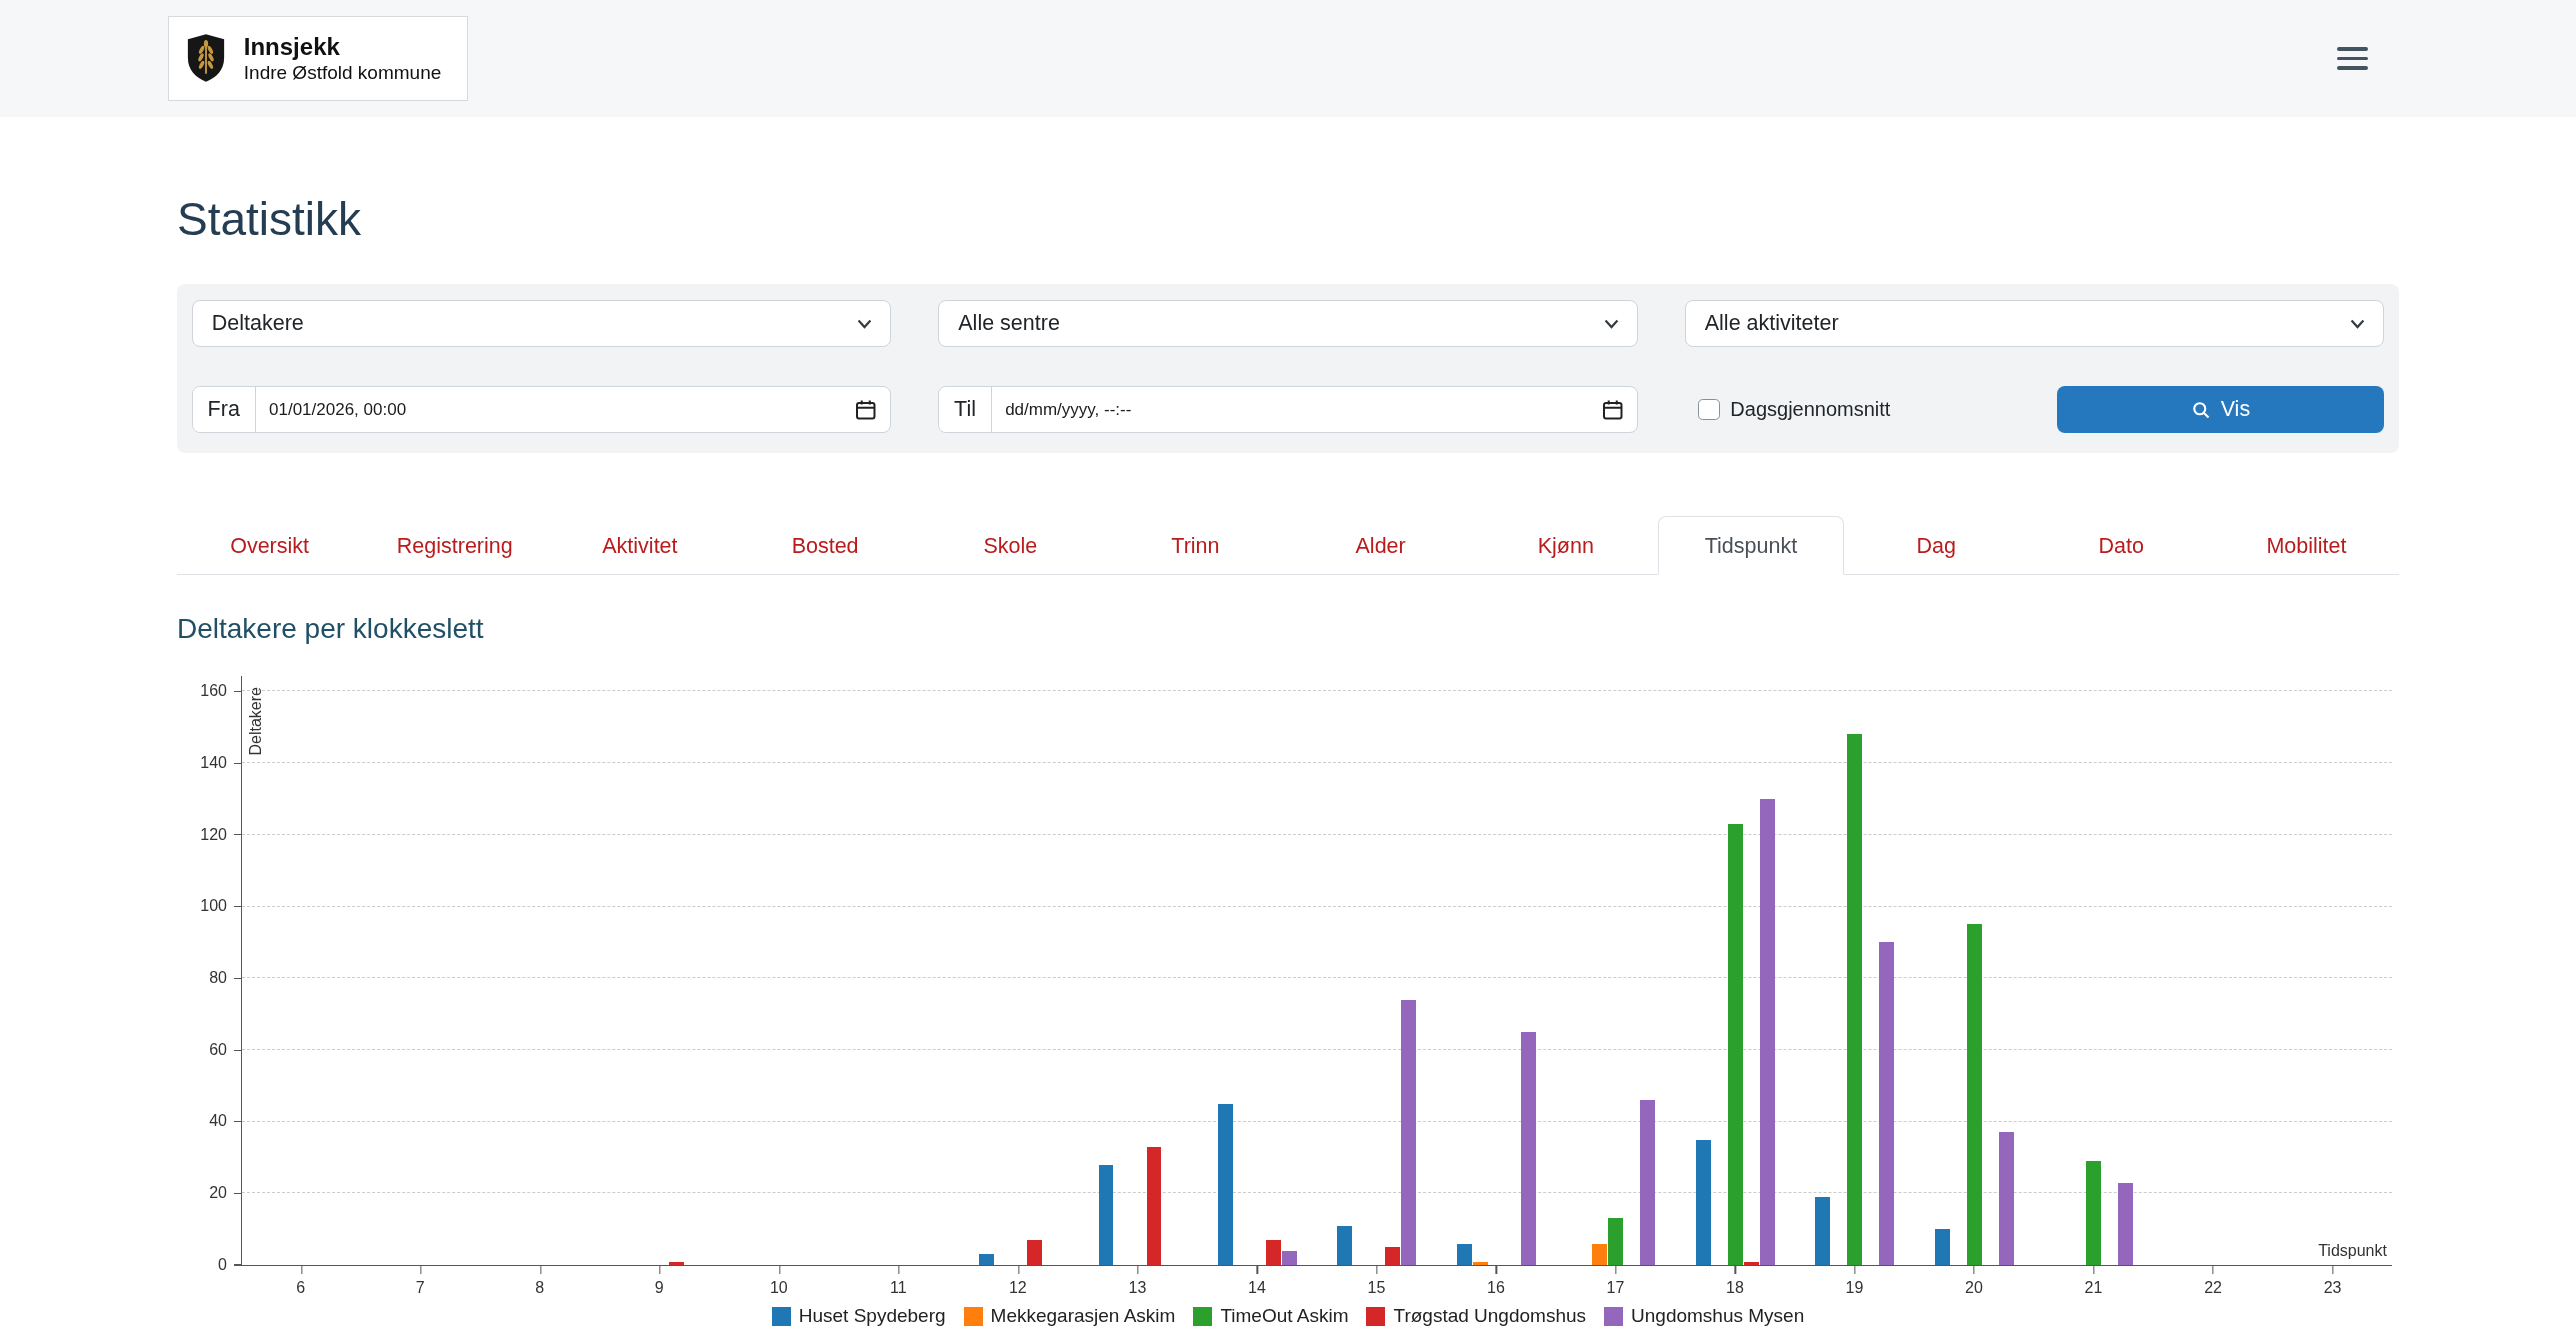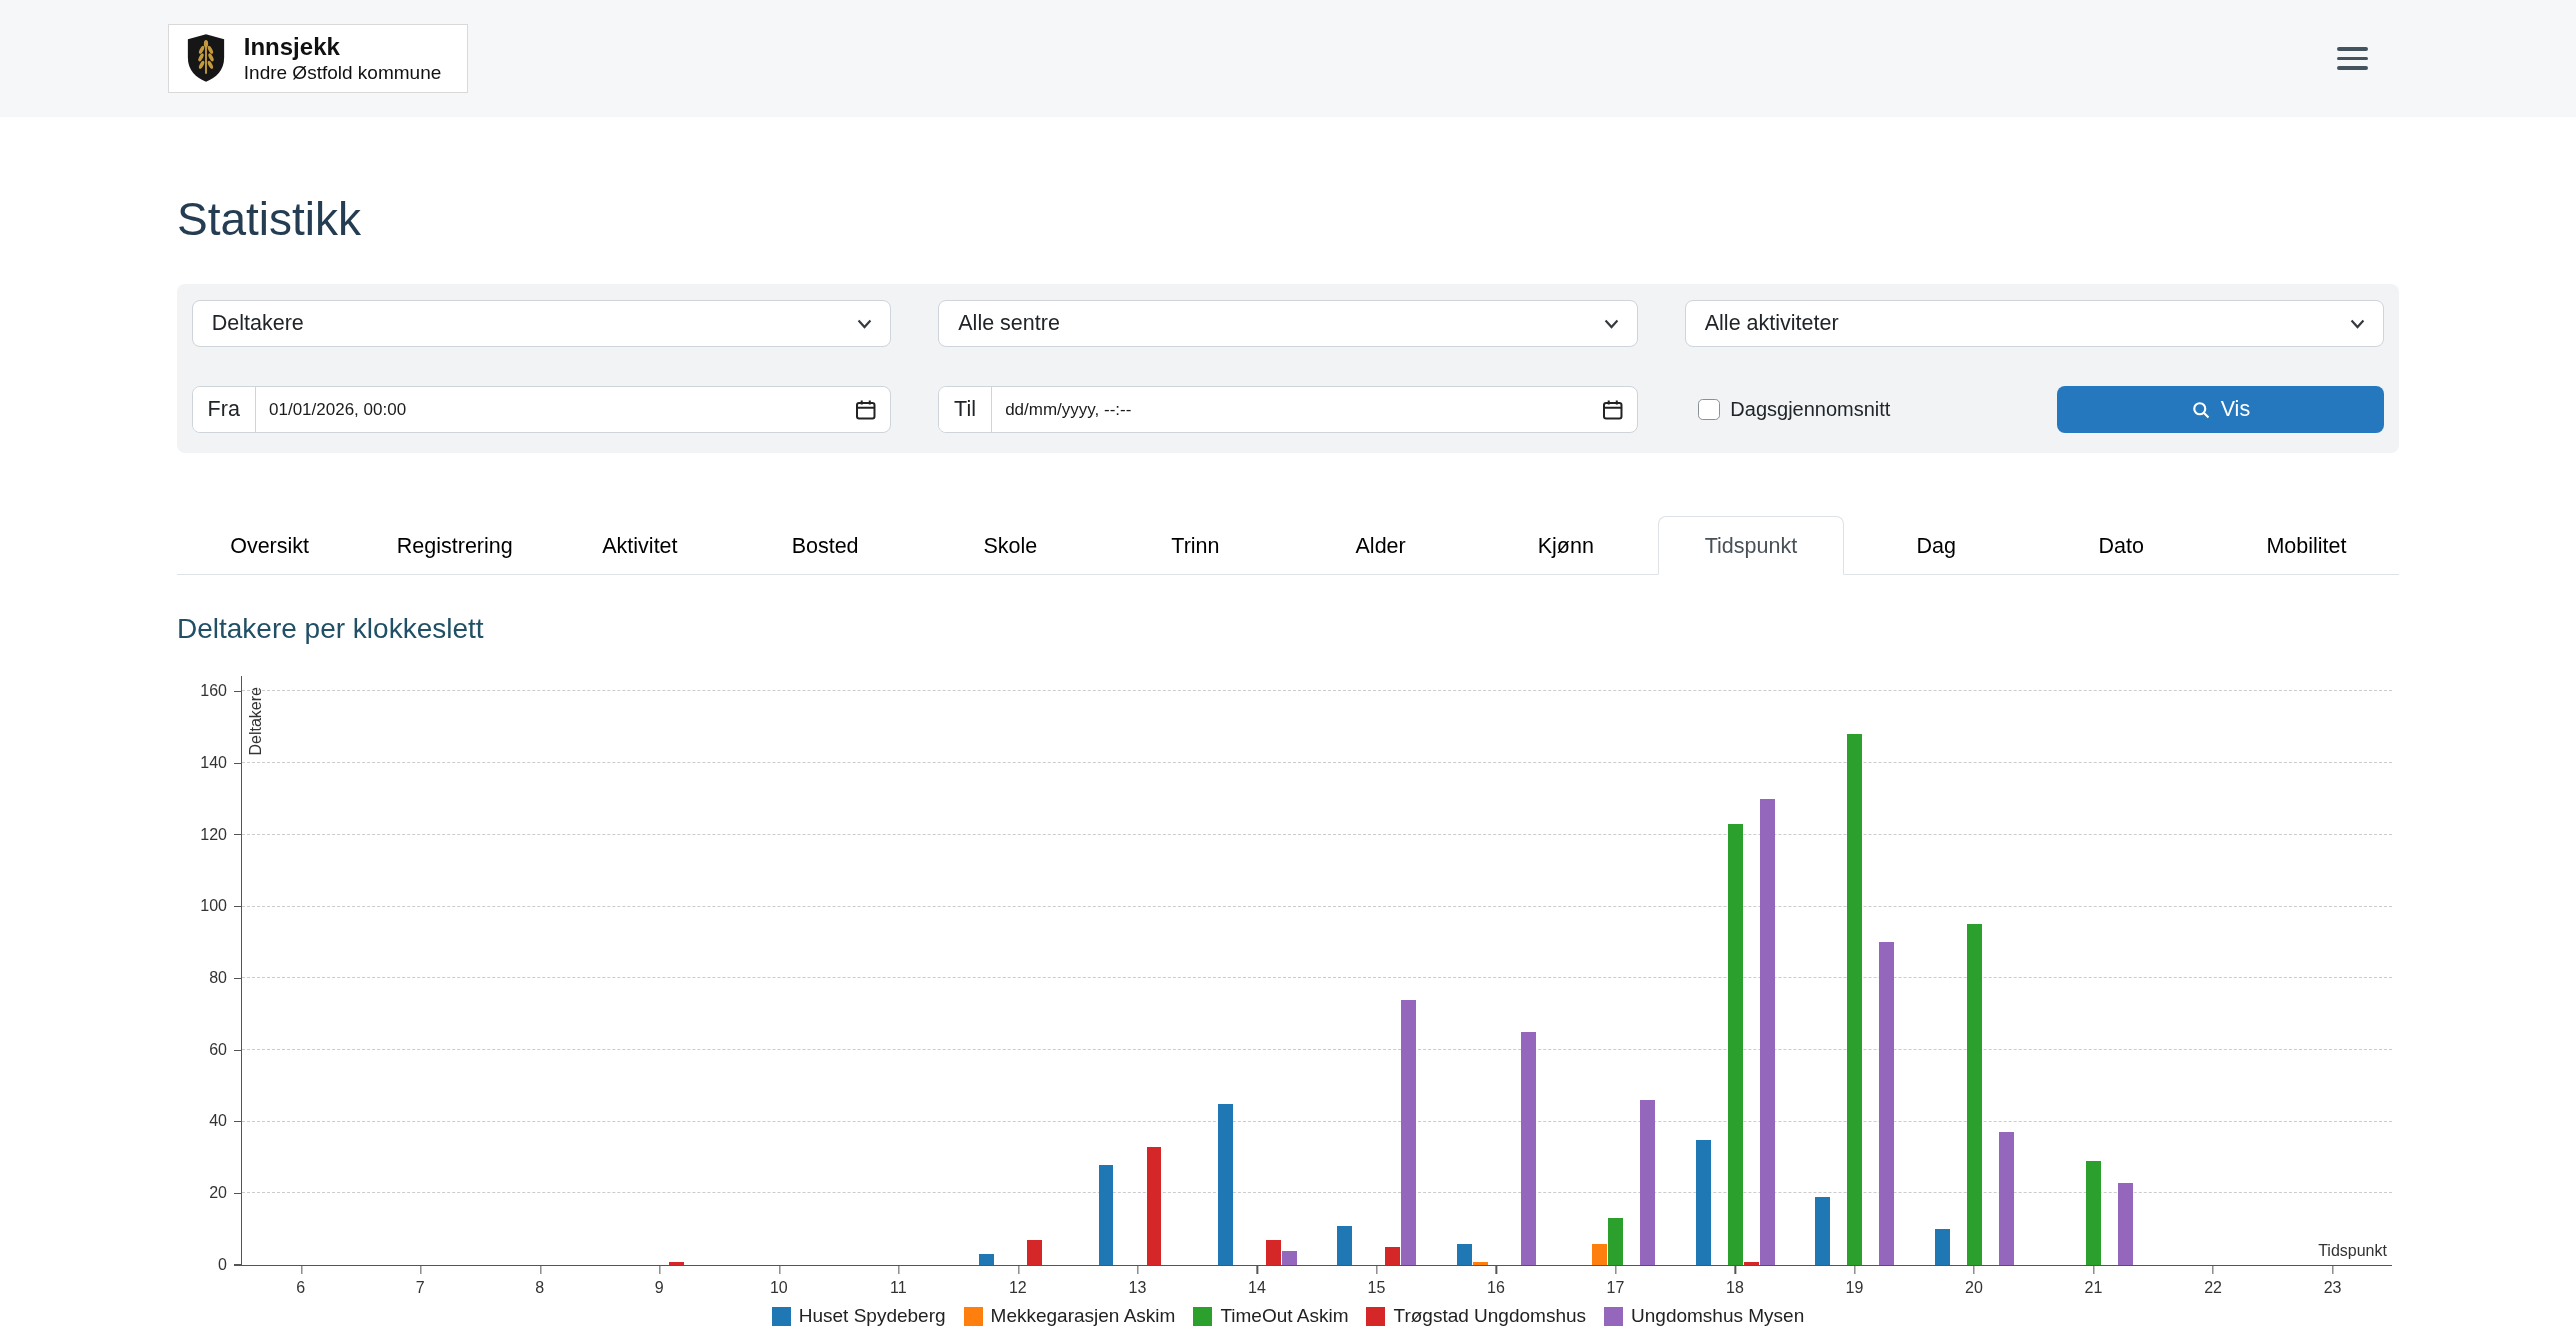--- a/index.html
+++ b/index.html
@@ -1,21 +1,21 @@
 <!DOCTYPE html>
 <html style="font-size:10.7px"><head>
 <meta charset="utf-8">
 <style>
   * { box-sizing: border-box; margin: 0; padding: 0; }
   html, body { width: 2576px; background: #fff; font-family: "Liberation Sans", sans-serif; color: #212529; }
   body { height: 1331px; overflow: hidden; }
 
   
   .header { height: 117px; background: #f6f7f8; display: flex; align-items: center; justify-content: space-between; padding: 0 201px 0 168px; }
-  .brand-box { background: #fff; border: 1.3px solid #d9d9d9; height: 69px; display: flex; align-items: center; gap: 17.4px; padding: 0 25.5px 0 17.4px; }
+  .brand-box { background: #fff; border: 1.3px solid #d9d9d9; height: 85px; display: flex; align-items: center; gap: 17.4px; padding: 0 25.5px 0 17.4px; }
   .brand-text { display: flex; flex-direction: column; line-height: 1.2; }
   .brand-title { font-size: 24px; font-weight: 700; color: #111; }
   .brand-subtitle { font-size: 19px; color: #111; }
   .menu-btn { background: none; border: none; cursor: pointer; display: flex; flex-direction: column; gap: 6px; padding: 6.7px; }
   .menu-btn span { display: block; width: 31px; height: 3.4px; background: #44545e; border-radius: 2px; }
 
   
   .container { width: 2222px; margin: 0 auto; }
   h1.page-title { margin-top: 75px; font-size: 46px; font-weight: 500; color: #253d52; }
 
@@ -34,21 +34,21 @@
   .ig-cal { display: flex; align-items: center; padding-right: 13.4px; cursor: pointer; }
 
   .row2-col3 { display: flex; align-items: center; justify-content: space-between; gap: 24px; }
   .check-wrap { display: flex; align-items: center; gap: 10.7px; padding-left: 13.4px; }
   .check-wrap input[type="checkbox"] { width: 21.5px; height: 21.5px; accent-color: #2578bd; border: 1.3px solid #8a9096; background: #fff; appearance: none; border-radius: 4.7px; cursor: pointer; }
   .check-label { font-size: 20px; color: #212529; }
   .btn-primary { width: 327px; height: 47px; background: #2578bd; color: #fff; border: none; border-radius: 8px; font-size: 21.5px; font-family: "Liberation Sans", sans-serif; display: flex; align-items: center; justify-content: center; gap: 9.4px; cursor: pointer; }
 
   
   .tabs { margin-top: 63px; display: flex; border-bottom: 1.3px solid #dee2e6; }
-  .tab { flex: 1 1 0; text-align: center; padding: 17px 0 15.4px 0; font-size: 21.5px; color: #000000; cursor: pointer; margin-bottom: -1.3px; border: 1.3px solid transparent; }
+  .tab { flex: 1 1 0; text-align: center; padding: 17px 0 15.4px 0; font-size: 21.5px; color: #b91c1c; cursor: pointer; margin-bottom: -1.3px; border: 1.3px solid transparent; }
   .tab.active { background: #fff; color: #495057; border-color: #dee2e6; border-bottom-color: #fff; border-radius: 8px 8px 0 0; }
 
   
   h2.section-title { margin-top: 38px; font-size: 28px; font-weight: 500; color: #215066; }
   .chart-wrap { margin-top: 31px; }
   .plot { position: relative; height: 590px; margin-left: 64px; margin-right: 6.7px; border-left: 1.3px solid #555; border-bottom: 1.3px solid #555; }
   .gridline { position: absolute; left: 0; right: 0; border-top: 1.3px dashed #cccccc; }
   .ytick { position: absolute; left: -8px; width: 8px; height: 1.3px; background: #555; }
   .ytick-label { position: absolute; left: -59px; width: 44px; text-align: right; font-size: 16px; color: #333; }
   .y-axis-title { position: absolute; left: 5.4px; top: 10.7px; writing-mode: vertical-rl; transform: rotate(180deg); font-size: 16px; color: #333; }

